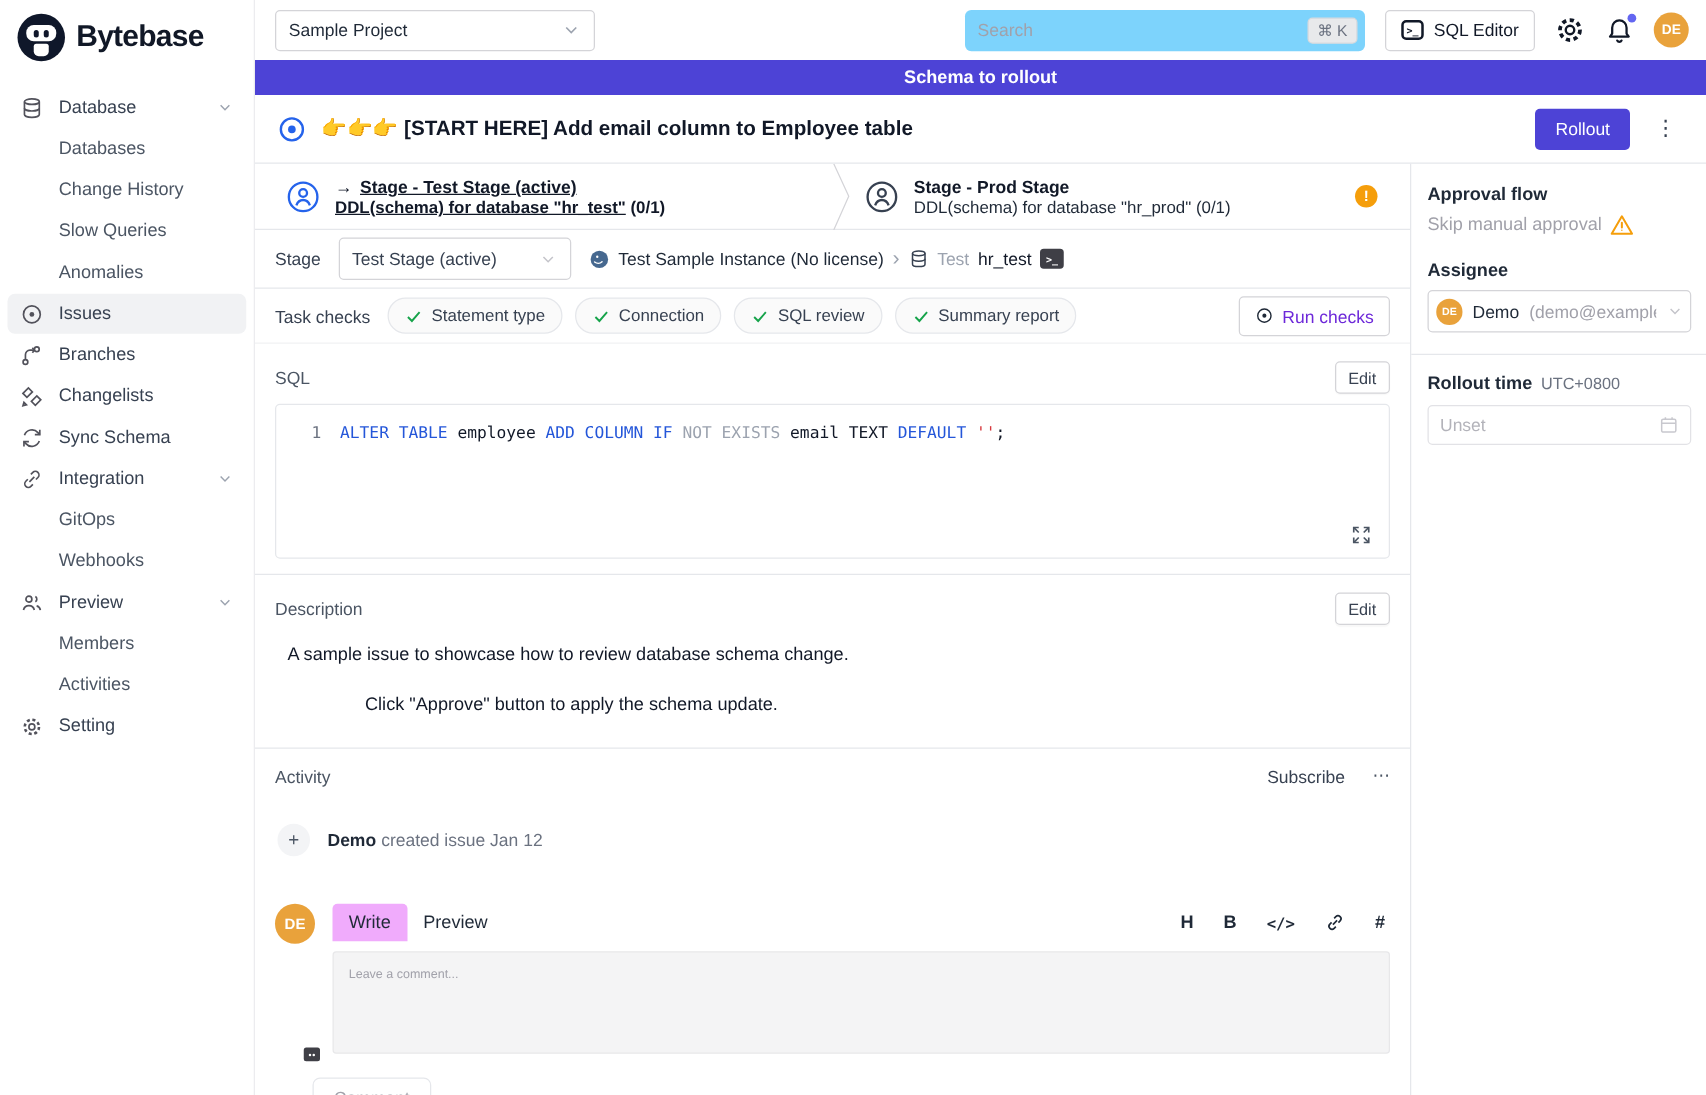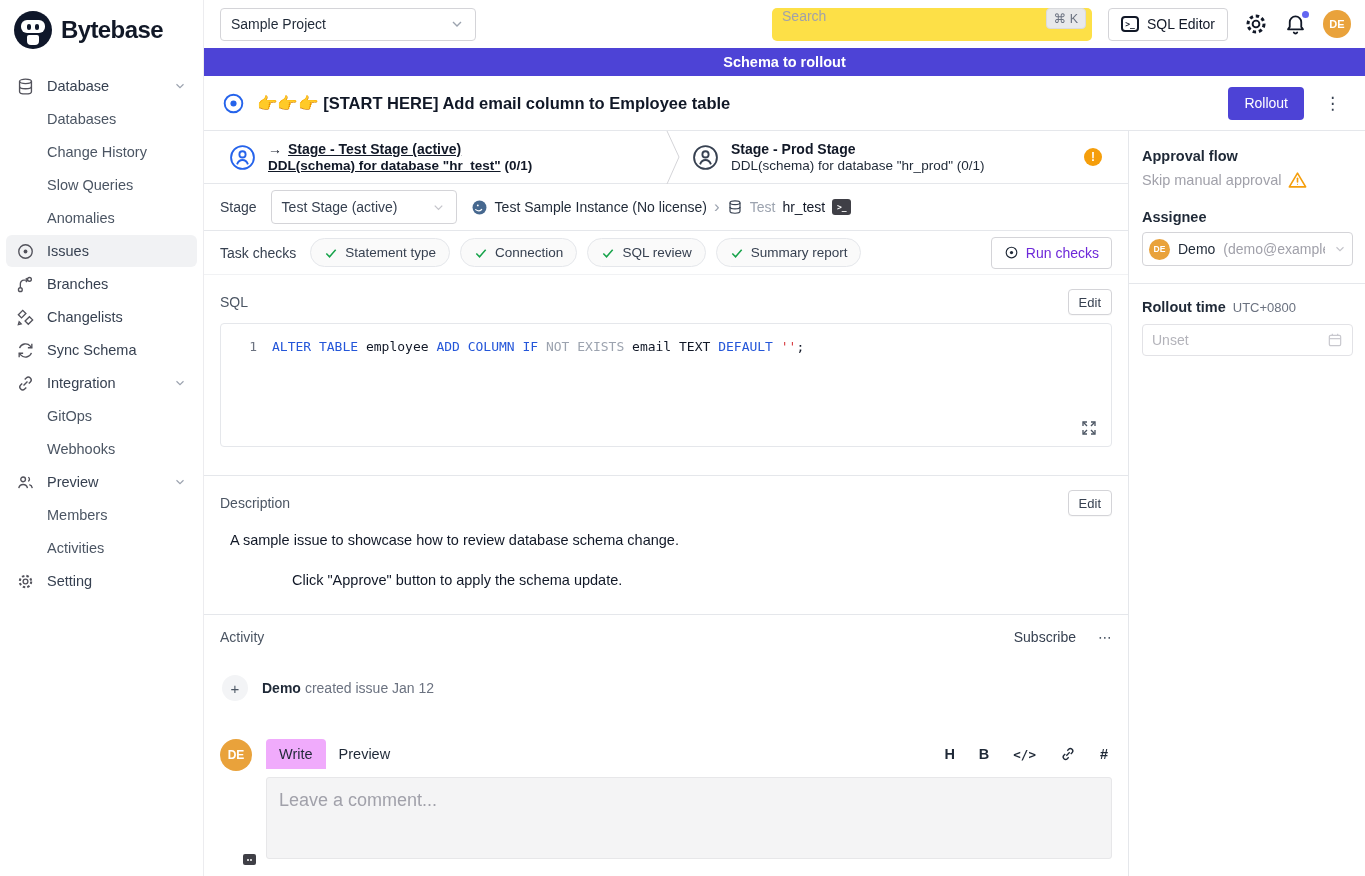--- a/index.html
+++ b/index.html
@@ -26,21 +26,21 @@
   .nav-item .grow { flex:1; }
   .nav-chev { color:#9ca3af; }
 
   
   .main-col { flex:1; display:flex; flex-direction:column; min-width:0; }
 
   .topbar { height:48px; display:flex; align-items:center; padding:0 14px 0 16px; gap:16px; }
   .proj-select { width:256px; height:33px; border:1px solid #d4d4d8; border-radius:4px; display:flex; align-items:center; padding:0 10px; color:#1f2937; background:#fff; }
   .proj-select .grow { flex:1; }
   .topbar .spacer { flex:1; }
-  .searchbox { width:320px; height:33px; background:#fde047; border-radius:5px; display:flex; align-items:flex-start; padding:0 6px 0 10px; }
+  .searchbox { width:320px; height:33px; background:#7dd3fc; border-radius:5px; display:flex; align-items:center; padding:0 6px 0 10px; }
   .searchbox input { border:none; outline:none; background:transparent; flex:1; font-size:14px; color:#374151; font-family:inherit; }
   .searchbox input::placeholder { color:#a1a1aa; }
   .kbd { background:#e8e9eb; border:1px solid #d9dadd; border-radius:4px; color:#6b7280; font-size:12.5px; padding:2px 7px; }
   .sqled-btn { height:33px; border:1px solid #d4d4d8; border-radius:4px; background:#fff; display:flex; align-items:center; gap:8px; padding:0 12px; font-size:14px; color:#111827; cursor:pointer; }
   .term-ico-outline { width:18px; height:16px; border:2px solid #111827; border-radius:4px; display:flex; align-items:center; justify-content:center; font-family:"DejaVu Sans Mono",monospace; font-size:8px; font-weight:bold; color:#111827; letter-spacing:0; }
   .icon-btn { background:none; border:none; cursor:pointer; display:flex; align-items:center; position:relative; padding:0; }
   .avatar { width:28px; height:28px; border-radius:50%; background:#e9a23b; color:#fff; font-size:11px; font-weight:bold; display:flex; align-items:center; justify-content:center; flex:0 0 28px; }
 
   .banner { height:28px; background:#4d43d6; color:#fff; font-weight:600; font-size:14.5px; display:flex; align-items:center; justify-content:center; }
 
@@ -91,21 +91,21 @@
   .code-block { margin:0 16px; border:1px solid #e5e7eb; border-radius:4px; height:124px; position:relative; padding-top:13px; background:#fff; }
   .code-line { display:flex; font-family:"DejaVu Sans Mono",monospace; font-size:13px; line-height:19px; white-space:pre; }
   .code-ln { width:36px; text-align:right; color:#6b7280; margin-right:15px; flex:0 0 36px; }
   .tok-keyword { color:#2456d9; }
   .tok-muted { color:#9ca3af; }
   .tok-string { color:#d7393e; }
   .tok-plain { color:#111827; }
   .expand-ico { position:absolute; right:14px; bottom:10px; cursor:pointer; }
 
   
-  .desc-section { border-top:1px solid #e5e7eb; margin-top:28px; }
+  .desc-section { border-top:1px solid #e5e7eb; margin-top:12px; }
   .desc-body { padding:6px 16px 18px 26px; color:#111827; font-size:14.5px; line-height:20px; }
   .desc-p2 { margin-top:20px; padding-left:62px; }
 
   
   .act-section { border-top:1px solid #e5e7eb; margin-top:6px; }
   .act-head-right { display:flex; align-items:center; gap:22px; }
   .subscribe { color:#374151; cursor:pointer; }
   .dots { color:#4b5563; cursor:pointer; font-family:"DejaVu Sans",sans-serif; }
   .event-row { display:flex; align-items:center; gap:14px; padding:22px 16px 10px 18px; }
   .plus-circle { width:26px; height:26px; border-radius:50%; background:#f3f4f6; color:#4b5563; display:flex; align-items:center; justify-content:center; font-size:15px; }
@@ -118,21 +118,21 @@
   .comment-avatar { width:32px; height:32px; border-radius:50%; background:#e9a23b; color:#fff; font-weight:bold; font-size:12px; display:flex; align-items:center; justify-content:center; }
   .bubble-badge { position:absolute; right:-4px; bottom:-3px; width:13px; height:11px; background:#3f3f46; border-radius:2px; display:flex; align-items:center; justify-content:center; gap:1px; }
   .bubble-badge i { width:2px; height:2px; background:#fff; border-radius:50%; }
   .comment-main { flex:1; }
   .editor-tabs { display:flex; align-items:center; }
   .tab { padding:7px 13px; color:#1f2937; font-size:14.5px; cursor:pointer; border-radius:4px 4px 0 0; }
   .tab.active { background:#f0abfc; }
   .editor-toolbar { margin-left:auto; display:flex; align-items:center; gap:24px; color:#1f2937; padding-right:4px; }
   .tb-btn { cursor:pointer; font-weight:bold; font-size:14.5px; display:flex; align-items:center; }
   .tb-code { font-family:"DejaVu Sans Mono",monospace; font-size:12.5px; }
-  .comment-box { margin-top:8px; width:100%; height:82px; background:#f4f4f5; border:1px solid #e7e7e9; border-radius:3px; padding:12px; font-family:inherit; font-size:18px; color:#374151; resize:none; outline:none; }
+  .comment-box { margin-top:8px; width:100%; height:82px; background:#f4f4f5; border:1px solid #e7e7e9; border-radius:3px; padding:12px; font-family:inherit; font-size:10px; color:#374151; resize:none; outline:none; }
   .comment-box::placeholder { color:#a1a1aa; }
   .comment-submit { margin:16px 0 0 46px; height:32px; border:1px solid #e5e7eb; background:#fff; border-radius:6px; padding:0 16px; color:#a1a1aa; font-size:14px; cursor:pointer; }
 
   
   .right-panel { width:237px; flex:0 0 237px; border-left:1px solid #e5e7eb; padding:17px 12px 0 13px; }
   .rp-title { font-weight:700; color:#1f2937; font-size:14.5px; margin-bottom:7px; }
   .rp-skip { display:flex; align-items:center; gap:7px; color:#a1a1aa; font-size:14.5px; margin-bottom:20px; }
   .rp-select { height:34px; border:1px solid #d4d4d8; border-radius:4px; display:flex; align-items:center; gap:8px; padding:0 5px 0 6px; margin-bottom:17px; cursor:pointer; overflow:hidden; }
   .rp-avatar { width:21px; height:21px; border-radius:50%; background:#e9a23b; color:#fff; font-size:8.5px; font-weight:bold; display:flex; align-items:center; justify-content:center; flex:0 0 21px; }
   .rp-name { color:#1f2937; white-space:nowrap; }

